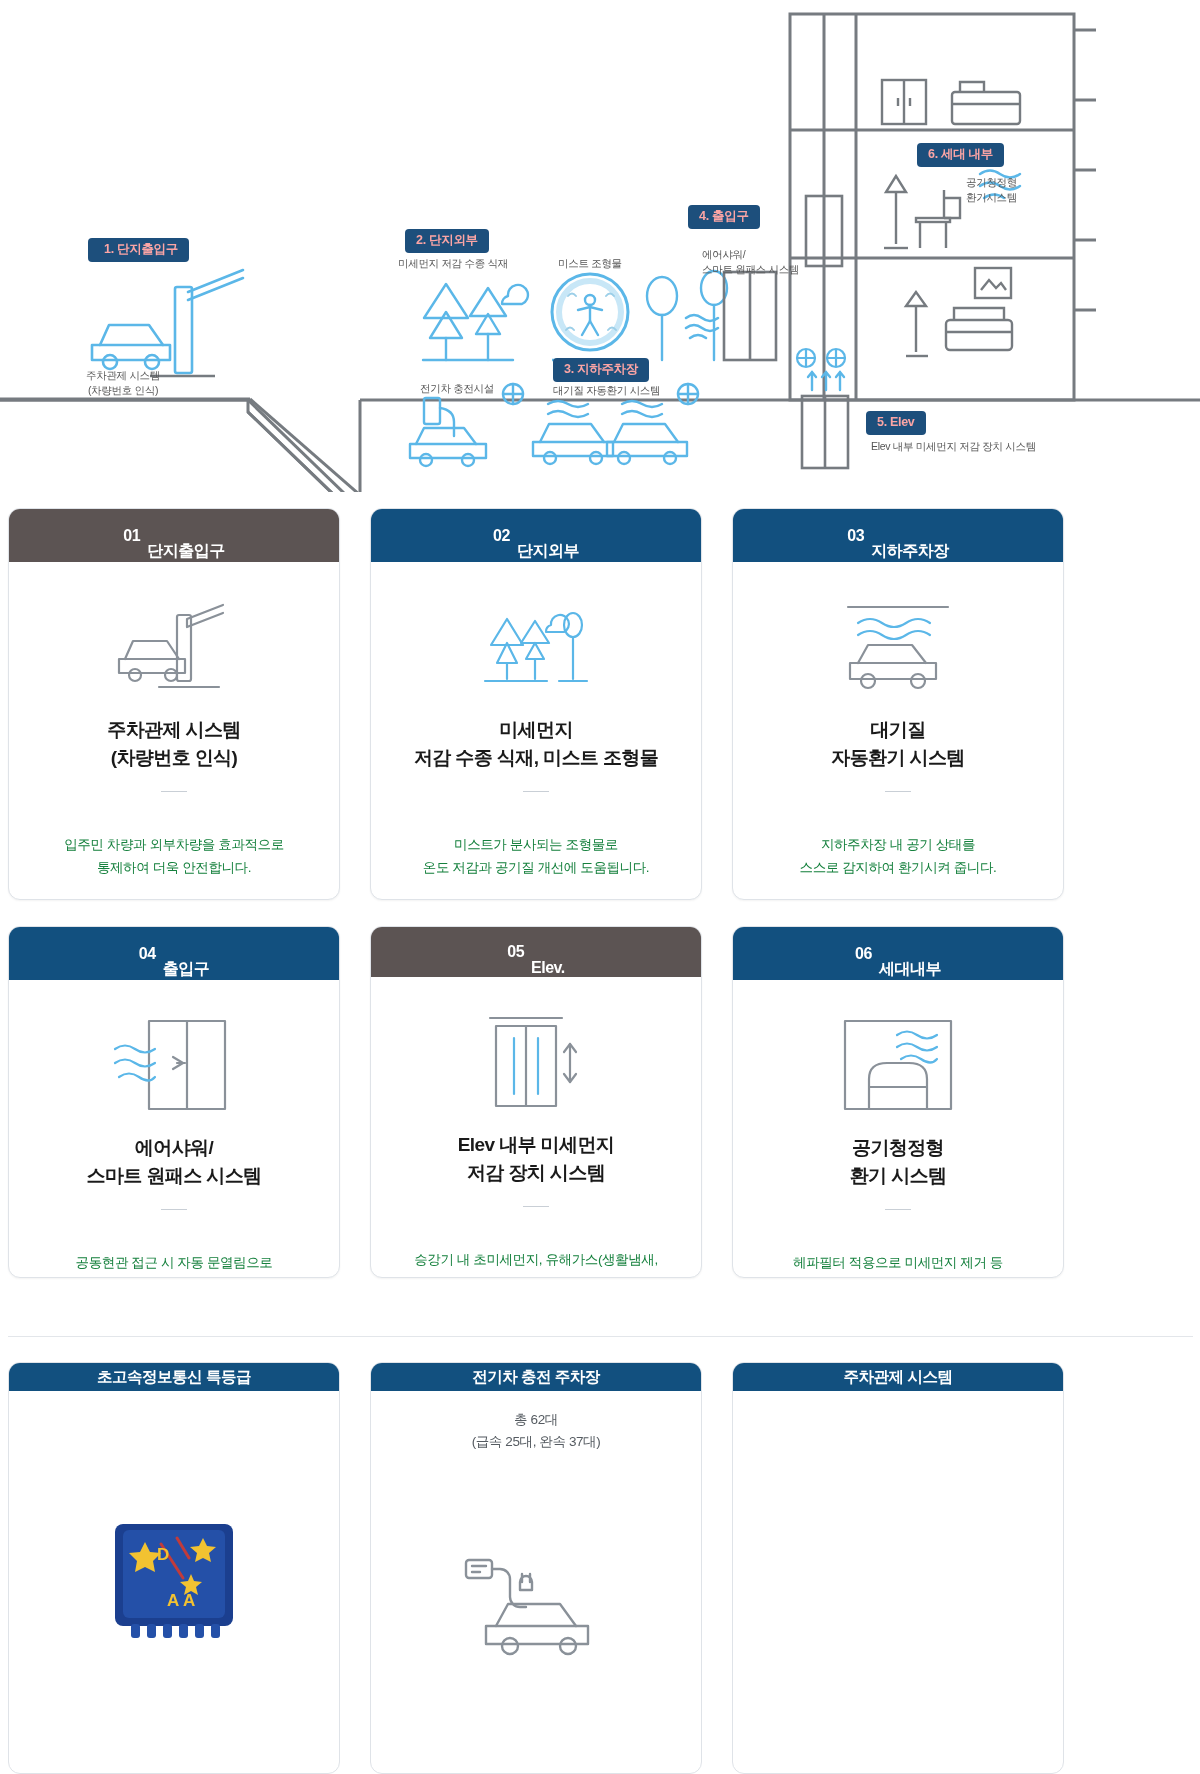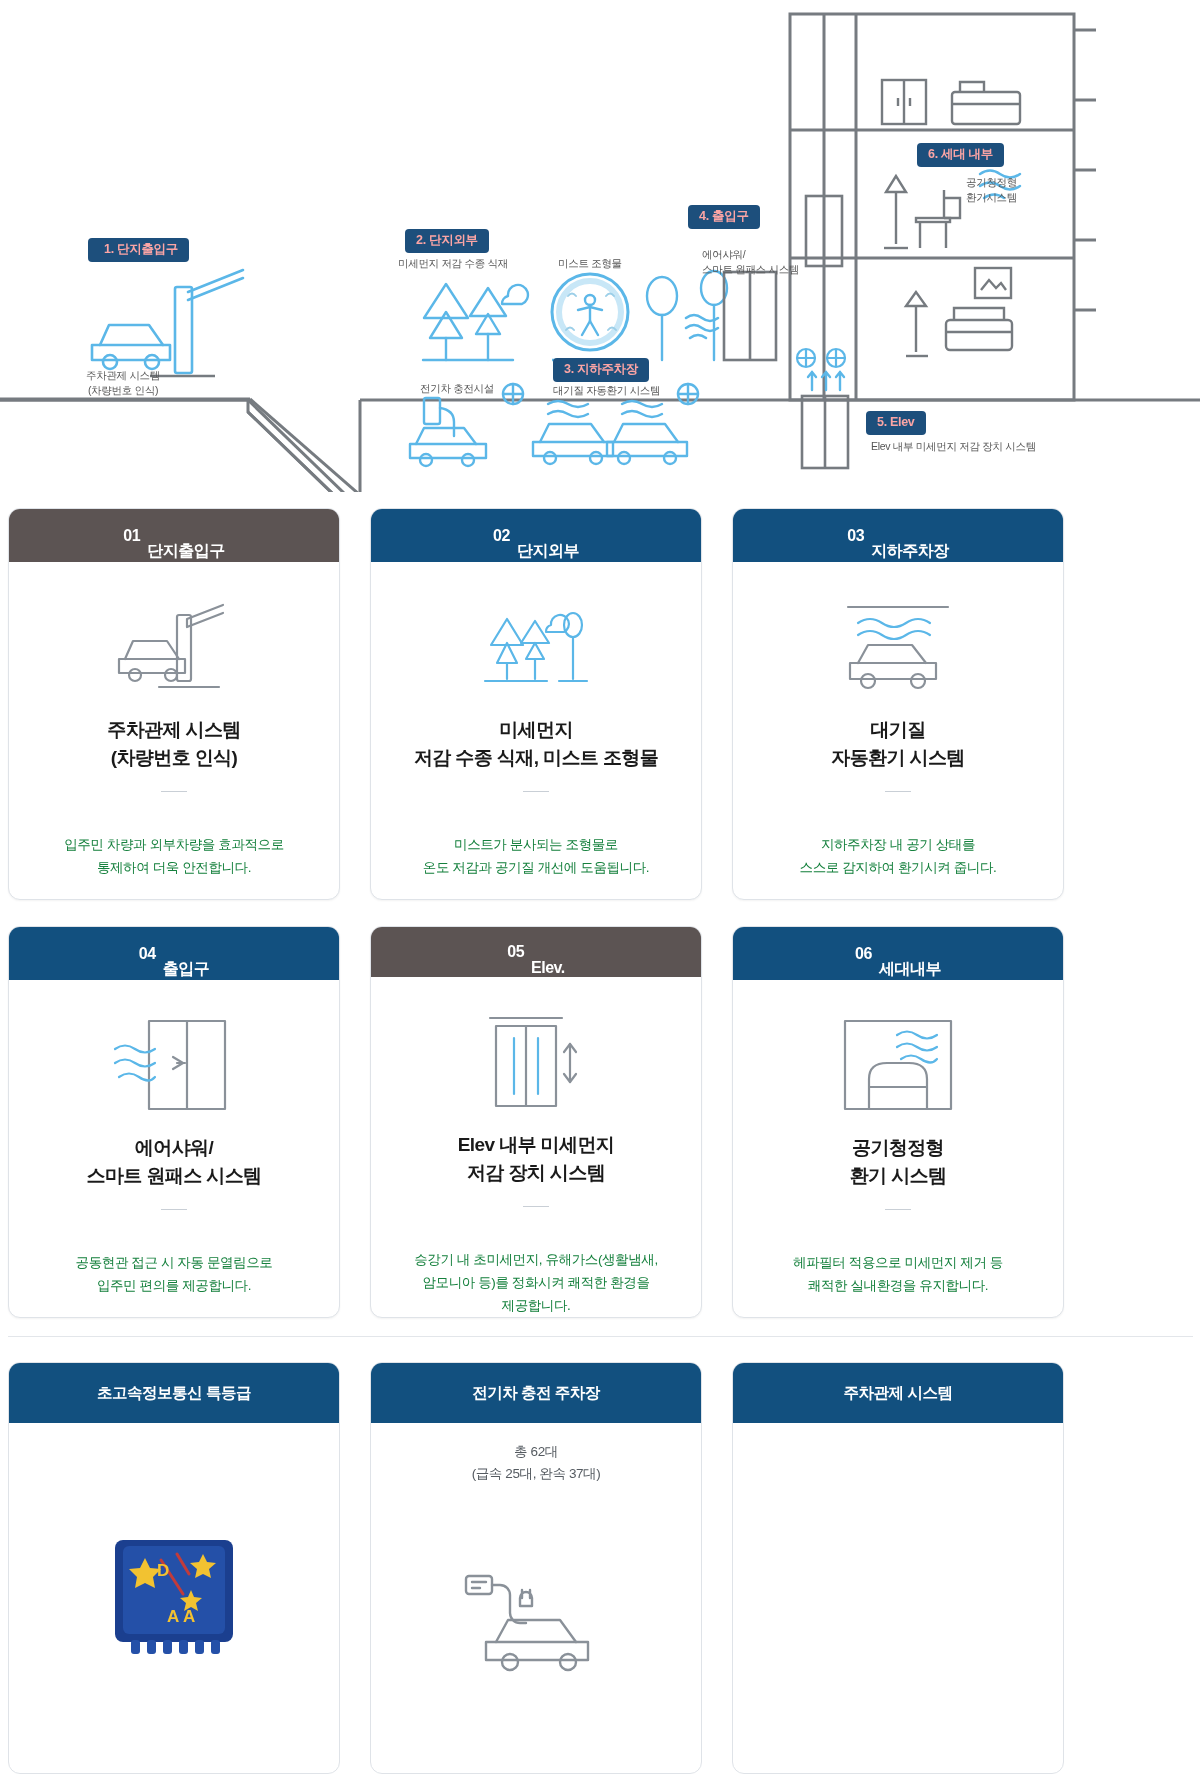--- a/index.html
+++ b/index.html
@@ -117,21 +117,21 @@
     color: #15803d;
     text-align: center;
     line-height: 1.7;
     letter-spacing: -0.4px;
     white-space: pre-line;
     margin-top: 24px;
   }
 
   
   .row1 .card { height: 392px; }
-  .row2 .card { height: 392px; }
+  .row2 .card { height: 352px; }
 
   
   .hr {
     position: absolute;
     left: 8px;
     top: 1336px;
     width: 1185px;
     height: 1px;
     background: #e3e6ea;
   }
@@ -146,21 +146,21 @@
     width: 332px;
     height: 412px;
     border: 1px solid #dfe3e8;
     border-radius: 12px;
     overflow: hidden;
     background: #fff;
     display: flex;
     flex-direction: column;
   }
   .bcard .bhead {
-    height: 60px;
+    height: 28px;
     background: #12507f;
     color: #fff;
     font-size: 15.5px;
     font-weight: bold;
     display: flex;
     align-items: center;
     justify-content: center;
     letter-spacing: -0.5px;
   }
   .bcard .bbody {

